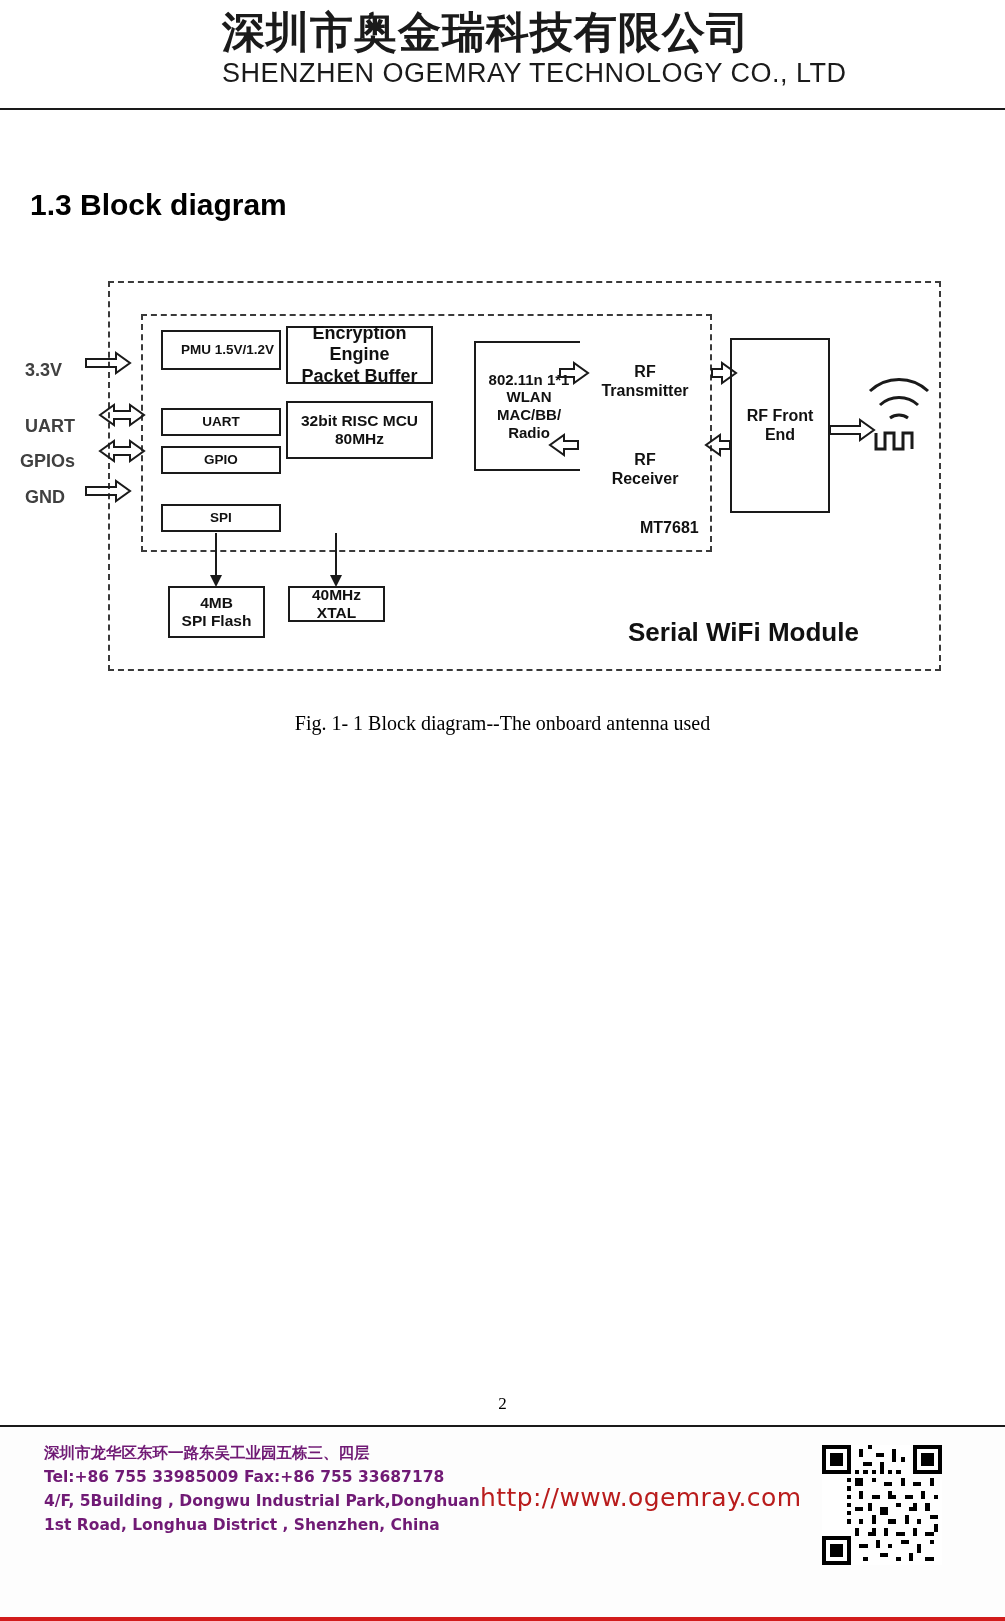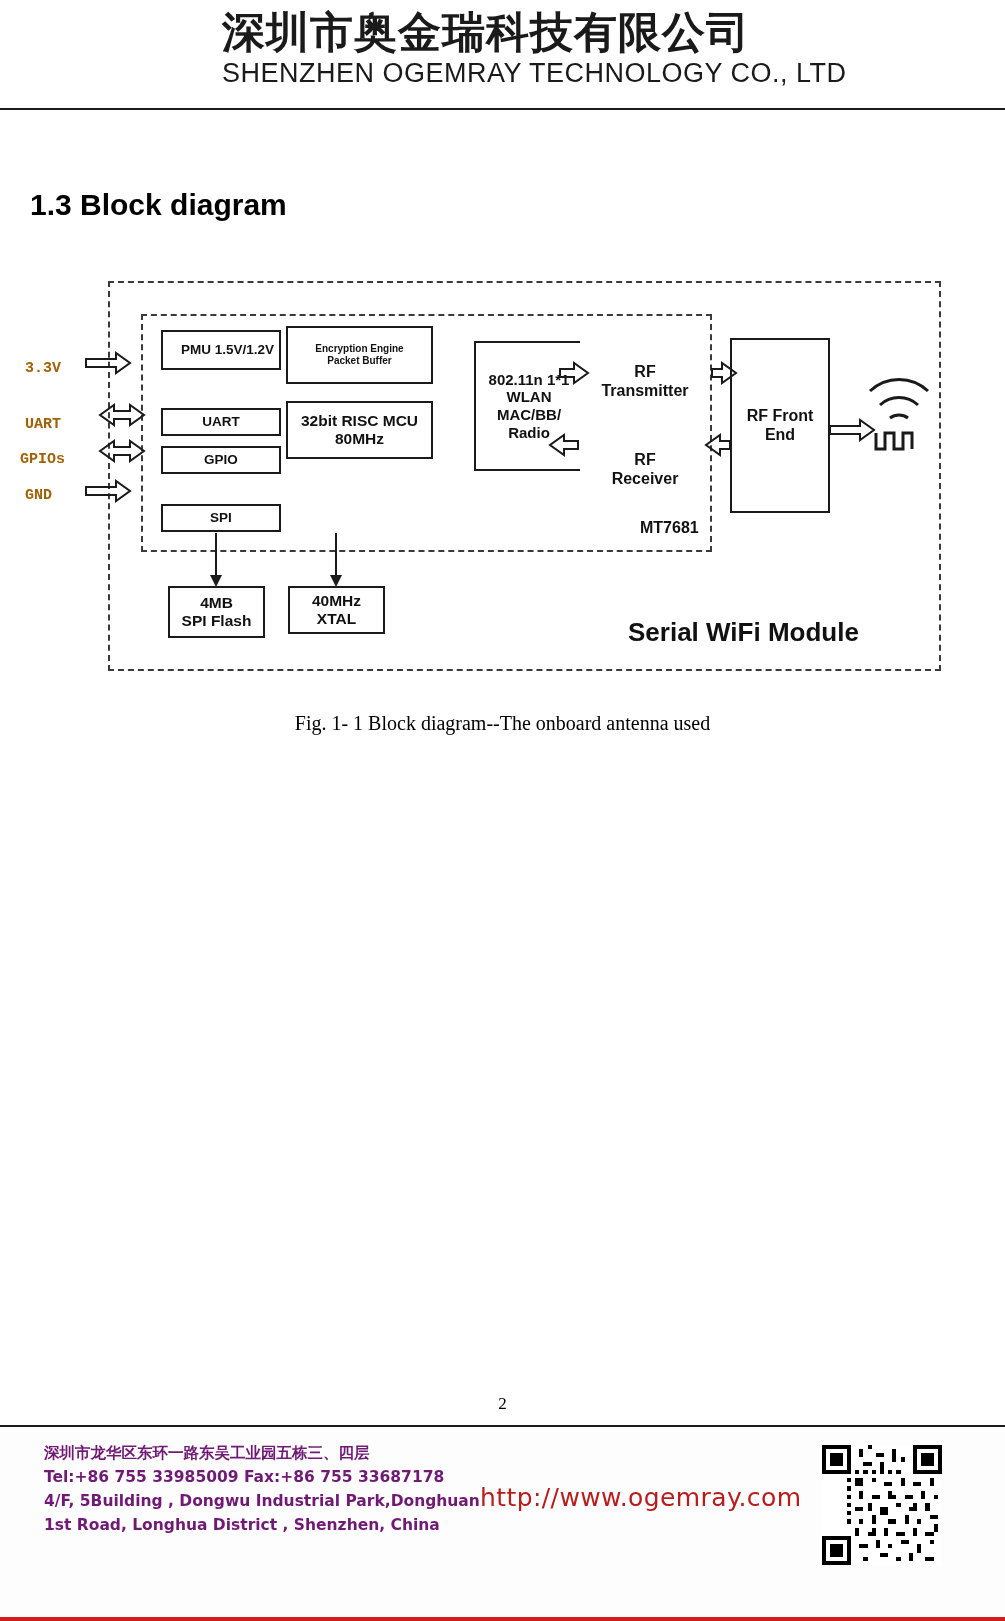--- a/index.html
+++ b/index.html
@@ -62,22 +62,22 @@
   }
   .blk{
     position:absolute;border:2px solid #1a1a1a;background:#fff;
     box-sizing:border-box;
     display:flex;align-items:center;justify-content:center;text-align:center;
     font-family:"Liberation Sans",sans-serif;
     font-weight:bold;color:#111;line-height:1.18;
   }
   .pin-label{
     position:absolute;
-    font-family:Liberation Mono, monospace;
-    font-weight:bold;font-size:15px;color:#a16207;
+    font-family:Liberation Sans, sans-serif;
+    font-weight:bold;font-size:18px;color:#404040;
   }
   .mt-label{
     position:absolute;left:532px;top:238px;
     font-family:"Liberation Sans",sans-serif;
     font-weight:bold;font-size:16px;color:#111;
   }
   .module-label{
     position:absolute;left:520px;top:336px;
     font-family:"Liberation Sans",sans-serif;
     font-weight:bold;font-size:26px;color:#111;
@@ -149,21 +149,21 @@
   <div class="blk" style="left:53px;top:127px;width:120px;height:28px;font-size:13.5px;">
     <span>UART</span>
   </div>
   <div class="blk" style="left:53px;top:165px;width:120px;height:28px;font-size:13.5px;">
     <span>GPIO</span>
   </div>
   <div class="blk" style="left:53px;top:223px;width:120px;height:28px;font-size:13.5px;">
     <span>SPI</span>
   </div>
 
-  <div class="blk" style="left:178px;top:45px;width:147px;height:58px;font-size:10px;white-space:pre-line;">
+  <div class="blk" style="left:178px;top:45px;width:147px;height:58px;font-size:18px;white-space:pre-line;">
     <span>Encryption Engine
 Packet Buffer</span>
   </div>
   <div class="blk" style="left:178px;top:120px;width:147px;height:58px;font-size:15.5px;white-space:pre-line;">
     <span>32bit RISC MCU
 80MHz</span>
   </div>
 
   <div class="blk" style="left:340px;top:60px;width:110px;height:130px;font-size:15px;white-space:pre-line;margin-left:26px;">
     <span>802.11n 1*1
@@ -184,21 +184,21 @@
 
   <div class="blk" style="left:622px;top:57px;width:100px;height:175px;font-size:16px;white-space:pre-line;">
     <span>RF Front
 End</span>
   </div>
 
   <div class="blk" style="left:60px;top:305px;width:97px;height:52px;font-size:15.5px;white-space:pre-line;">
     <span>4MB
 SPI Flash</span>
   </div>
-  <div class="blk" style="left:180px;top:305px;width:97px;height:48px;font-size:15.5px;white-space:pre-line;">
+  <div class="blk" style="left:180px;top:305px;width:97px;height:36px;font-size:15.5px;white-space:pre-line;">
     <span>40MHz
 XTAL</span>
   </div>
 
   <svg style="position:absolute;left:0;top:0;width:833px;height:390px;">
     <g fill="none" stroke="#1a1a1a" stroke-width="2">
 
       <path d="M452 88 L466 88 L466 82 L480 92 L466 102 L466 96 L452 96 Z" fill="none"></path>
 
       <path d="M470 160 L456 160 L456 154 L442 164 L456 174 L456 168 L470 168 Z" fill="none"></path>

